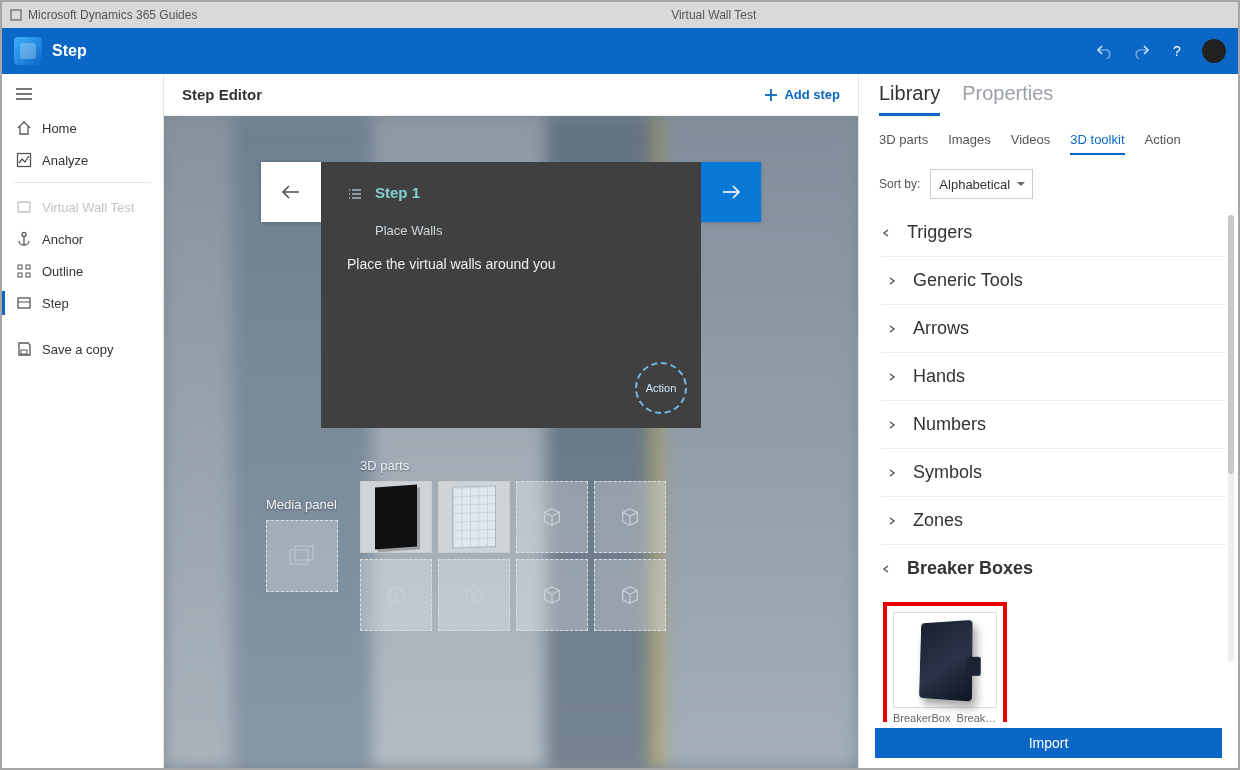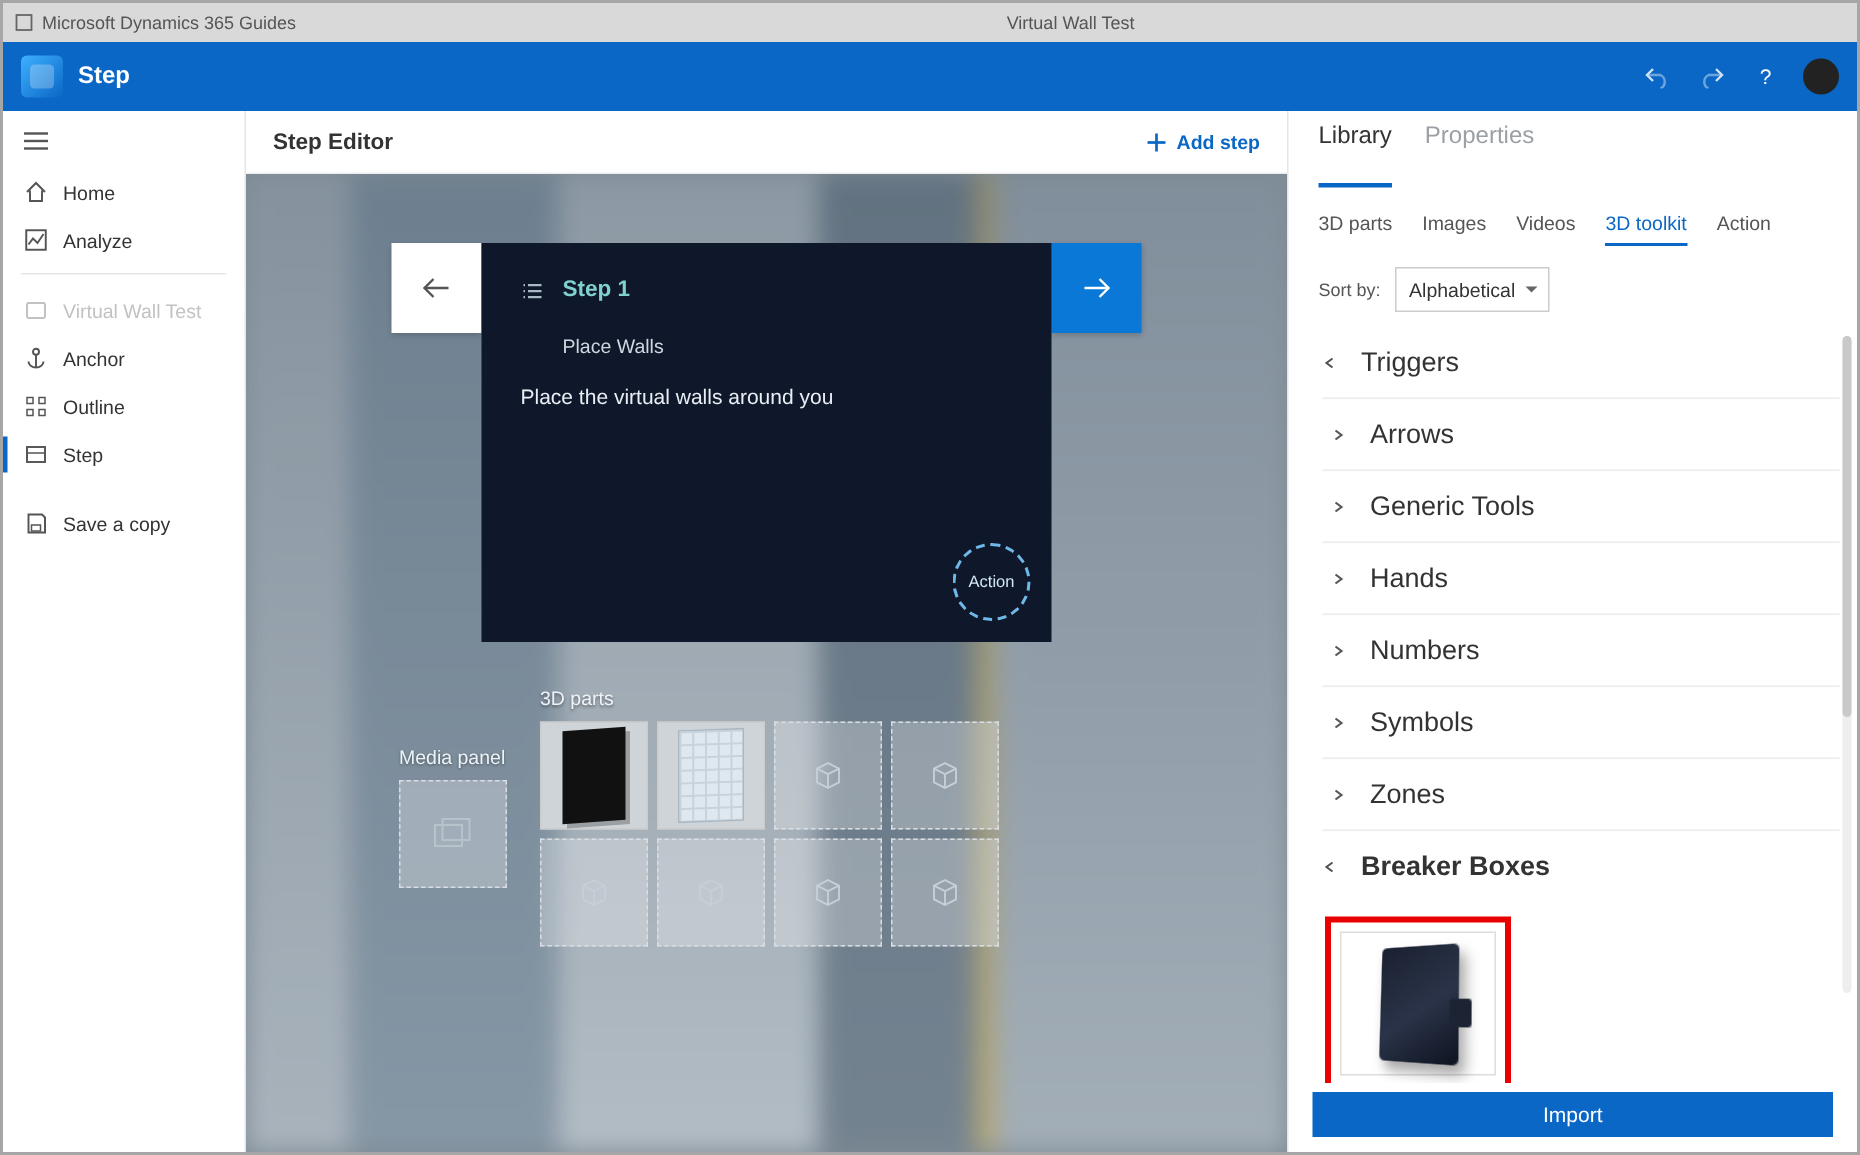--- a/index.html
+++ b/index.html
@@ -38,21 +38,21 @@
   .add-step { color:#0a67c5; font-weight:600; display:flex; align-items:center; gap:6px; cursor:pointer; }
   .canvas { flex:1; position:relative; overflow:hidden; background: #7d8a93; }
   .canvas-bg { position:absolute; inset:0; filter: blur(8px); opacity:0.95;
     background:
       linear-gradient(180deg, rgba(90,105,120,0.6), rgba(130,140,150,0.4)),
       linear-gradient(90deg, #c8d2da 0 10%, #8aa0b2 10% 30%, #d9e2e8 30% 55%, #6b7d8c 55% 70%, #e0c060 70% 72%, #bcc8d2 72% 100%);
   }
   .canvas-inner { position:relative; padding: 46px 0 20px; display:flex; justify-content:center; }
   .nav-arrow { width: 60px; height: 60px; background:#fff; display:flex; align-items:center; justify-content:center; font-size:22px; color:#555; box-shadow:0 1px 4px rgba(0,0,0,0.2); cursor:pointer; }
   .nav-arrow.next { background:#0a78d6; color:#fff; }
-  .card { width: 380px; min-height: 266px; background:#0f172a; color:#fff; position:relative; padding: 22px 26px; }
+  .card { width: 380px; min-height: 266px; background:#404040; color:#fff; position:relative; padding: 22px 26px; }
   .card-row { display:flex; align-items:flex-start; gap:0; }
   .card .steplabel { color:#7fd1cf; font-size:15px; font-weight:600; margin-bottom:2px;}
   .card .stepsub { color:#cfd8de; font-size:13px; margin-bottom:18px;margin-top:22px;}
   .card .body-text { font-size:14px; color:#e8eef3; }
   .card .listicon { width:18px;height:18px; margin-right:10px; margin-top:2px; color:#a9b8c4;}
   .action-chip { position:absolute; right:14px; bottom:14px; width:52px; height:52px; border-radius:50%; border:2px dashed #6fb8e8; color:#cfe7f8; display:flex; align-items:center; justify-content:center; font-size:11px; }
 
   .panels { position:relative; padding: 10px 0 16px 102px; display:flex; gap:22px; align-items:center; }
   .panel-label { font-size:13px; color:#eef3f7; margin-bottom:8px; text-shadow:0 1px 2px rgba(0,0,0,0.4);}
   .slot-row { display:flex; gap:6px; }
@@ -61,21 +61,21 @@
   .slot.filled { border:1px solid #ccc; background:#cfd4d8; padding:4px; }
   .dark-panel { width:42px; height:62px; background:#111; transform: skewY(-4deg); box-shadow: 3px 3px 0 rgba(0,0,0,0.25);}
   .light-panel { width:44px; height:62px; background:#dfe8ef; border:1px solid #aab6c0;
     background-image: linear-gradient(#c7d2db 1px, transparent 1px), linear-gradient(90deg,#c7d2db 1px, transparent 1px);
     background-size: 8.5px 8.5px; transform: skewY(-2deg);}
   .cube-ico { width:22px; height:22px; }
 
   
   .right { width: 380px; border-left:1px solid #e6e6e6; display:flex; flex-direction:column; min-height:0;}
   .rtabs { display:flex; gap:22px; padding: 8px 20px 0; }
-  .rtab { font-size:16px; color:#9aa0a6; padding-bottom:22px; cursor:pointer; }
+  .rtab { font-size:20px; color:#9aa0a6; padding-bottom:8px; cursor:pointer; }
   .rtab.active { color:#333; border-bottom: 3px solid #0a67c5; }
   .subtabs { display:flex; gap:20px; padding: 16px 20px 8px; font-size:13px; }
   .subtab { color:#555; cursor:pointer; padding-bottom:6px; }
   .subtab.active { color:#0a67c5; border-bottom:2px solid #0a67c5; }
   .controls { display:flex; gap:10px; align-items:center; padding: 6px 20px 10px; }
   .find { flex:1; display:flex; align-items:center; border:1px solid #ccc; padding:0 8px; height:30px; }
   .find input { border:0; outline:0; flex:1; font-size:13px; background:transparent; }
   .sortlabel { font-size:12px; color:#555; }
   .sortsel { border:1px solid #ccc; height:30px; padding:0 22px 0 8px; font-size:13px; display:flex; align-items:center; position:relative; cursor:pointer;}
   .sortsel:after{content:"";position:absolute;right:7px;top:12px;border:4px solid transparent;border-top-color:#666;}
@@ -353,29 +353,29 @@
               </svg>
             </span>
           <span>Triggers</span>
         </div>
         <div class="cat">
           <span class="chev">
               <svg width="10" height="10" viewBox="0 0 10 10">
                 <polyline points="3,2 7,5 3,8" fill="none" stroke="#555" stroke-width="1.4"></polyline>
               </svg>
             </span>
+          <span>Generic Tools</span>
+        </div>
+        <div class="cat">
+          <span class="chev">
+              <svg width="10" height="10" viewBox="0 0 10 10">
+                <polyline points="3,2 7,5 3,8" fill="none" stroke="#555" stroke-width="1.4"></polyline>
+              </svg>
+            </span>
           <span>Arrows</span>
-        </div>
-        <div class="cat">
-          <span class="chev">
-              <svg width="10" height="10" viewBox="0 0 10 10">
-                <polyline points="3,2 7,5 3,8" fill="none" stroke="#555" stroke-width="1.4"></polyline>
-              </svg>
-            </span>
-          <span>Generic Tools</span>
         </div>
         <div class="cat">
           <span class="chev">
               <svg width="10" height="10" viewBox="0 0 10 10">
                 <polyline points="3,2 7,5 3,8" fill="none" stroke="#555" stroke-width="1.4"></polyline>
               </svg>
             </span>
           <span>Hands</span>
         </div>
         <div class="cat">

